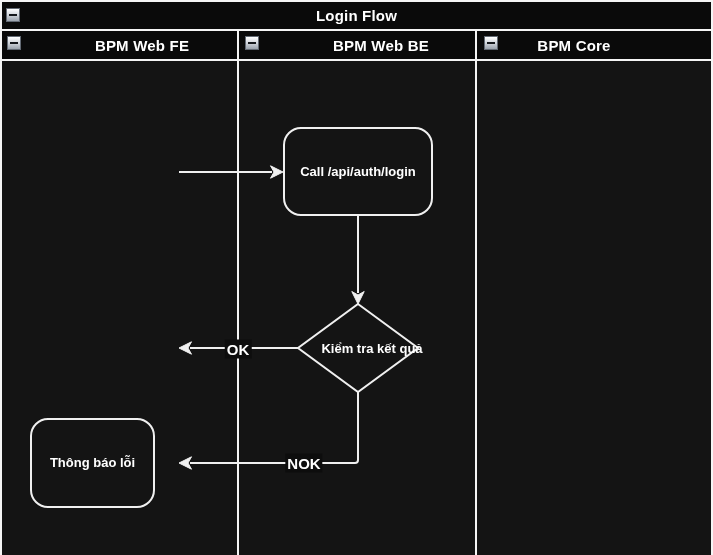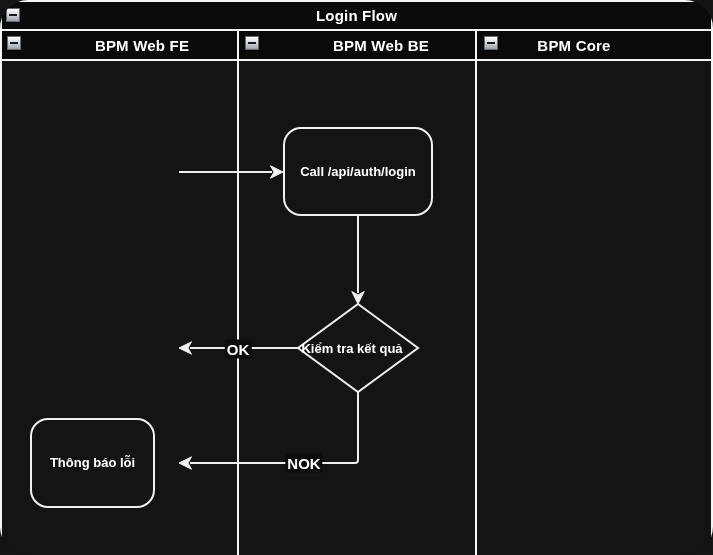--- a/index.html
+++ b/index.html
@@ -8,21 +8,20 @@
     background: #141414;
     font-family: "Liberation Sans", sans-serif;
   }
   .stage {
     position: relative;
     width: 713px;
     height: 555px;
     background: #141414;
     overflow: hidden;
     color: #ffffff;
-    border-radius: 28px;
   }
   
   .hline, .vline { position: absolute; background: #f5f5f5; }
   .hline { height: 2px; width: 713px; left: 0; }
   .vline { width: 2px; top: 0; height: 555px; }
   
   .bar-bg { position: absolute; left: 0; width: 713px; background: #0a0a0a; }
   
   .pool-title-text {
     position: absolute; top: 2px; left: 0; width: 713px; height: 27px;
@@ -48,21 +47,21 @@
   
   .node {
     position: absolute; box-sizing: border-box;
     border: 2px solid #f0f0f0; border-radius: 18px;
     background: #141414;
     display: flex; align-items: center; justify-content: center;
     text-align: center; font-size: 13px; font-weight: bold; line-height: 1.35;
     padding: 6px 12px;
   }
   .diamond-label {
-    position: absolute; left: 292px; top: 304px; width: 120px; height: 88px;
+    position: absolute; left: 312px; top: 304px; width: 120px; height: 88px;
     display: flex; align-items: center; justify-content: center;
     text-align: right; font-size: 13px; font-weight: bold;
     pointer-events: none;
   }
   
   .edge-label {
     position: absolute; transform: translate(-50%, -50%);
     background: #0d0d0d; padding: 1px 2px;
     font-size: 15px; font-weight: bold; white-space: nowrap;
   }

